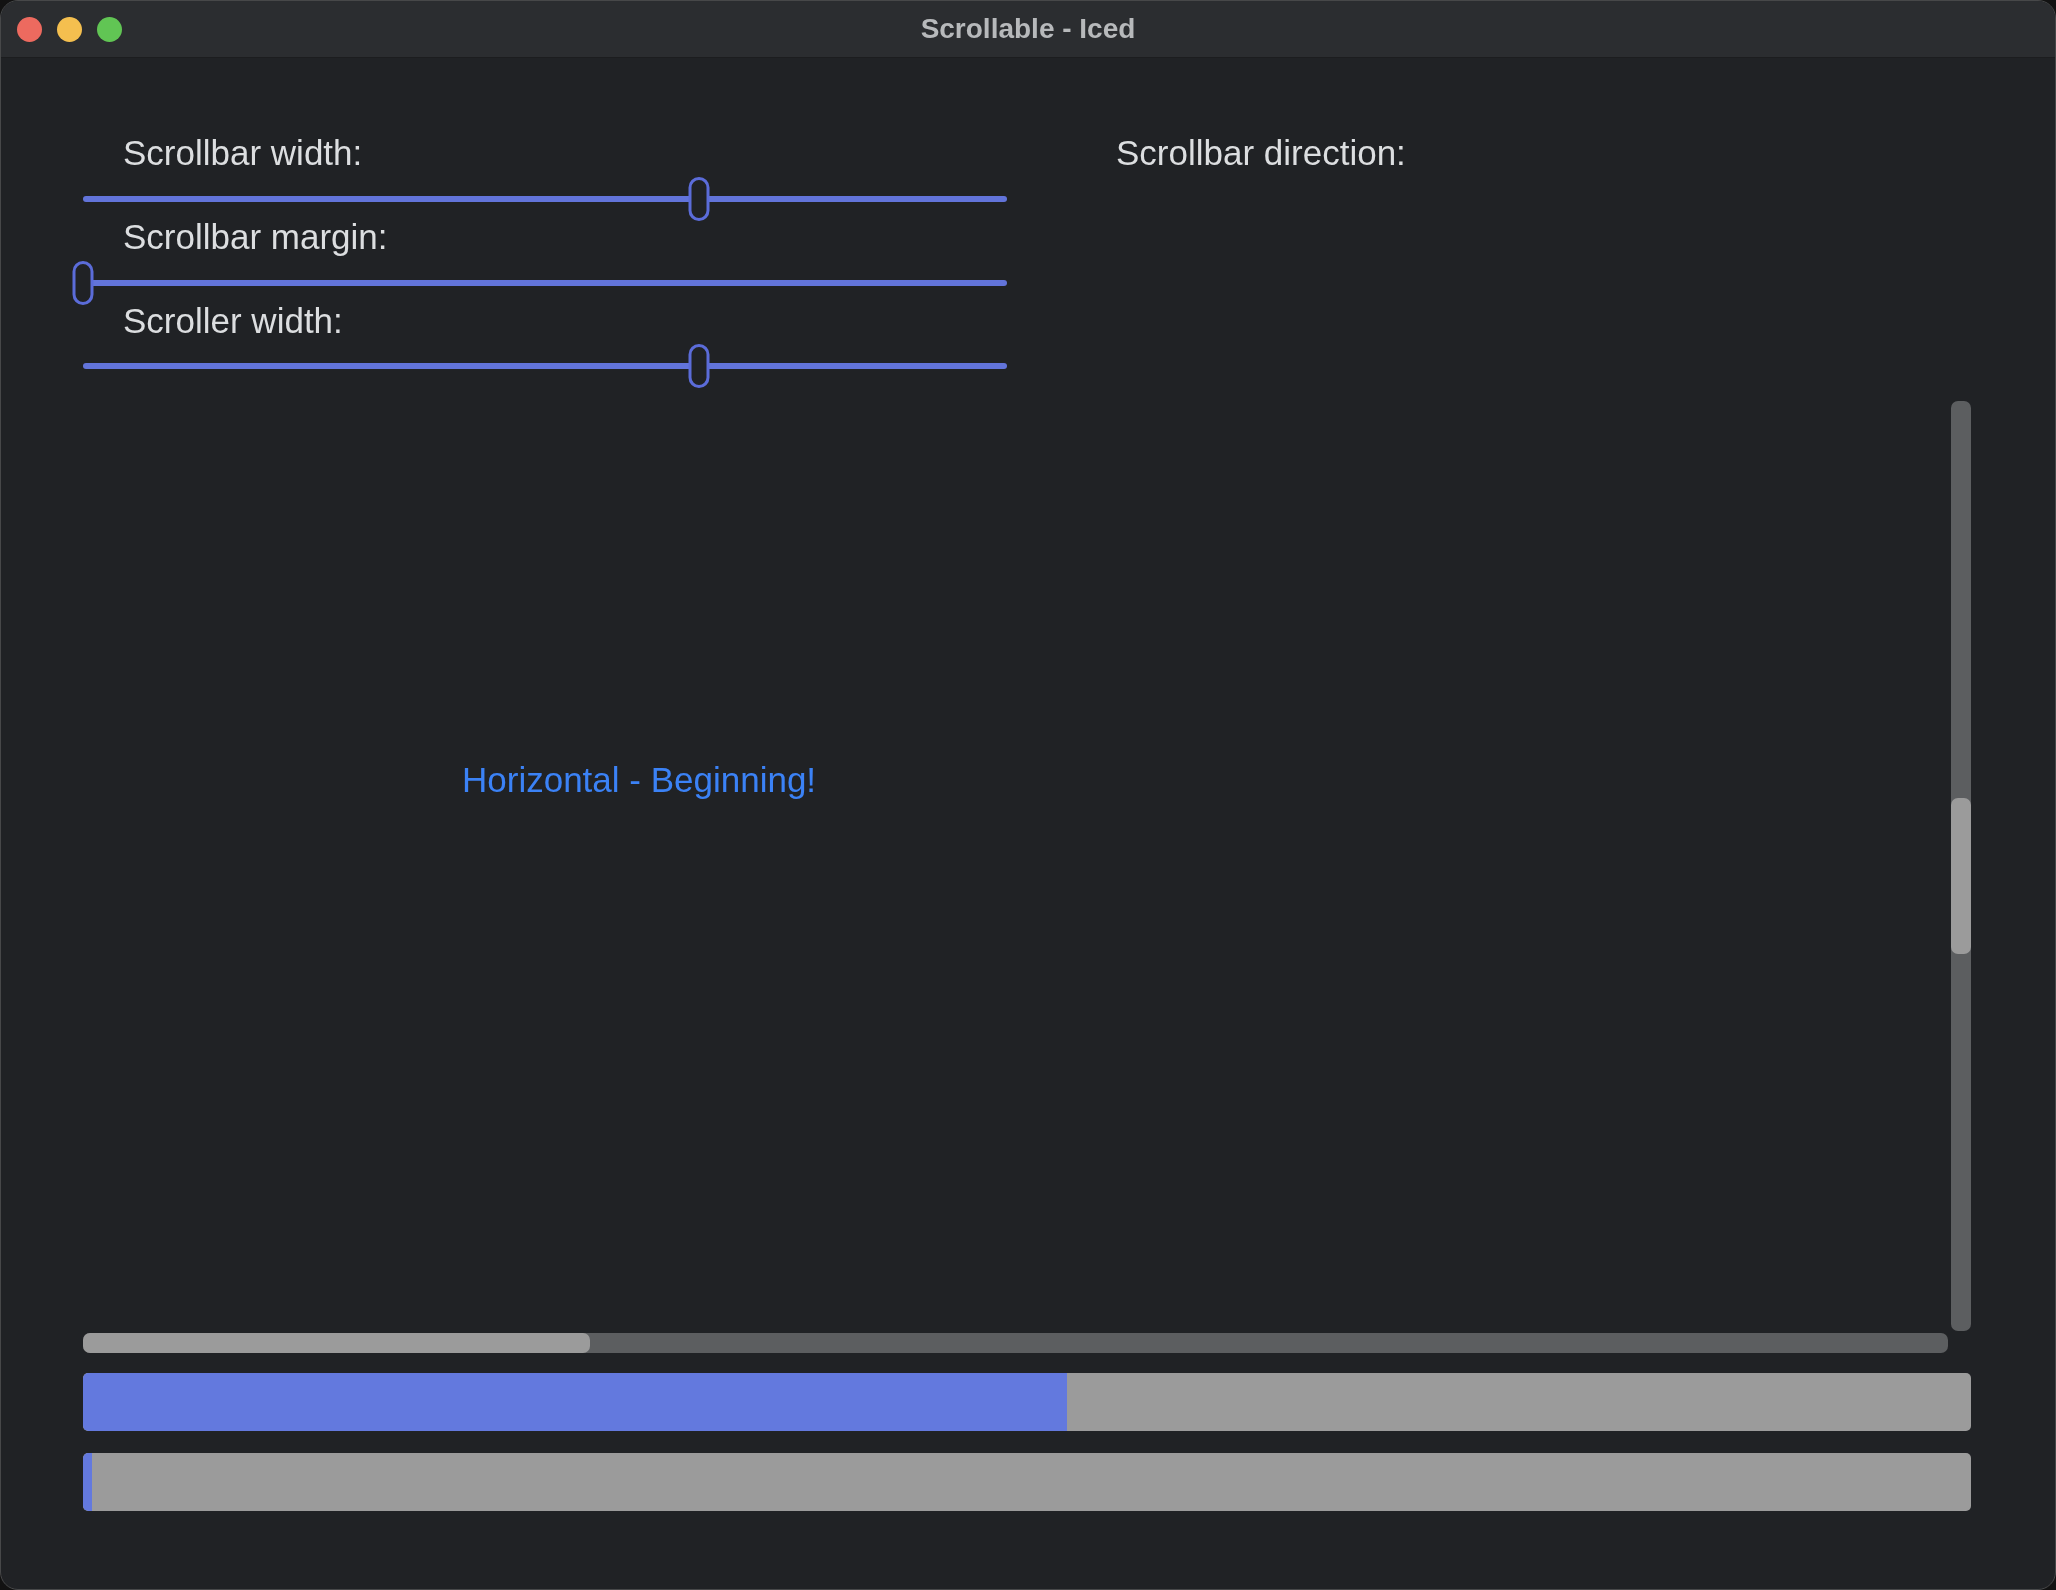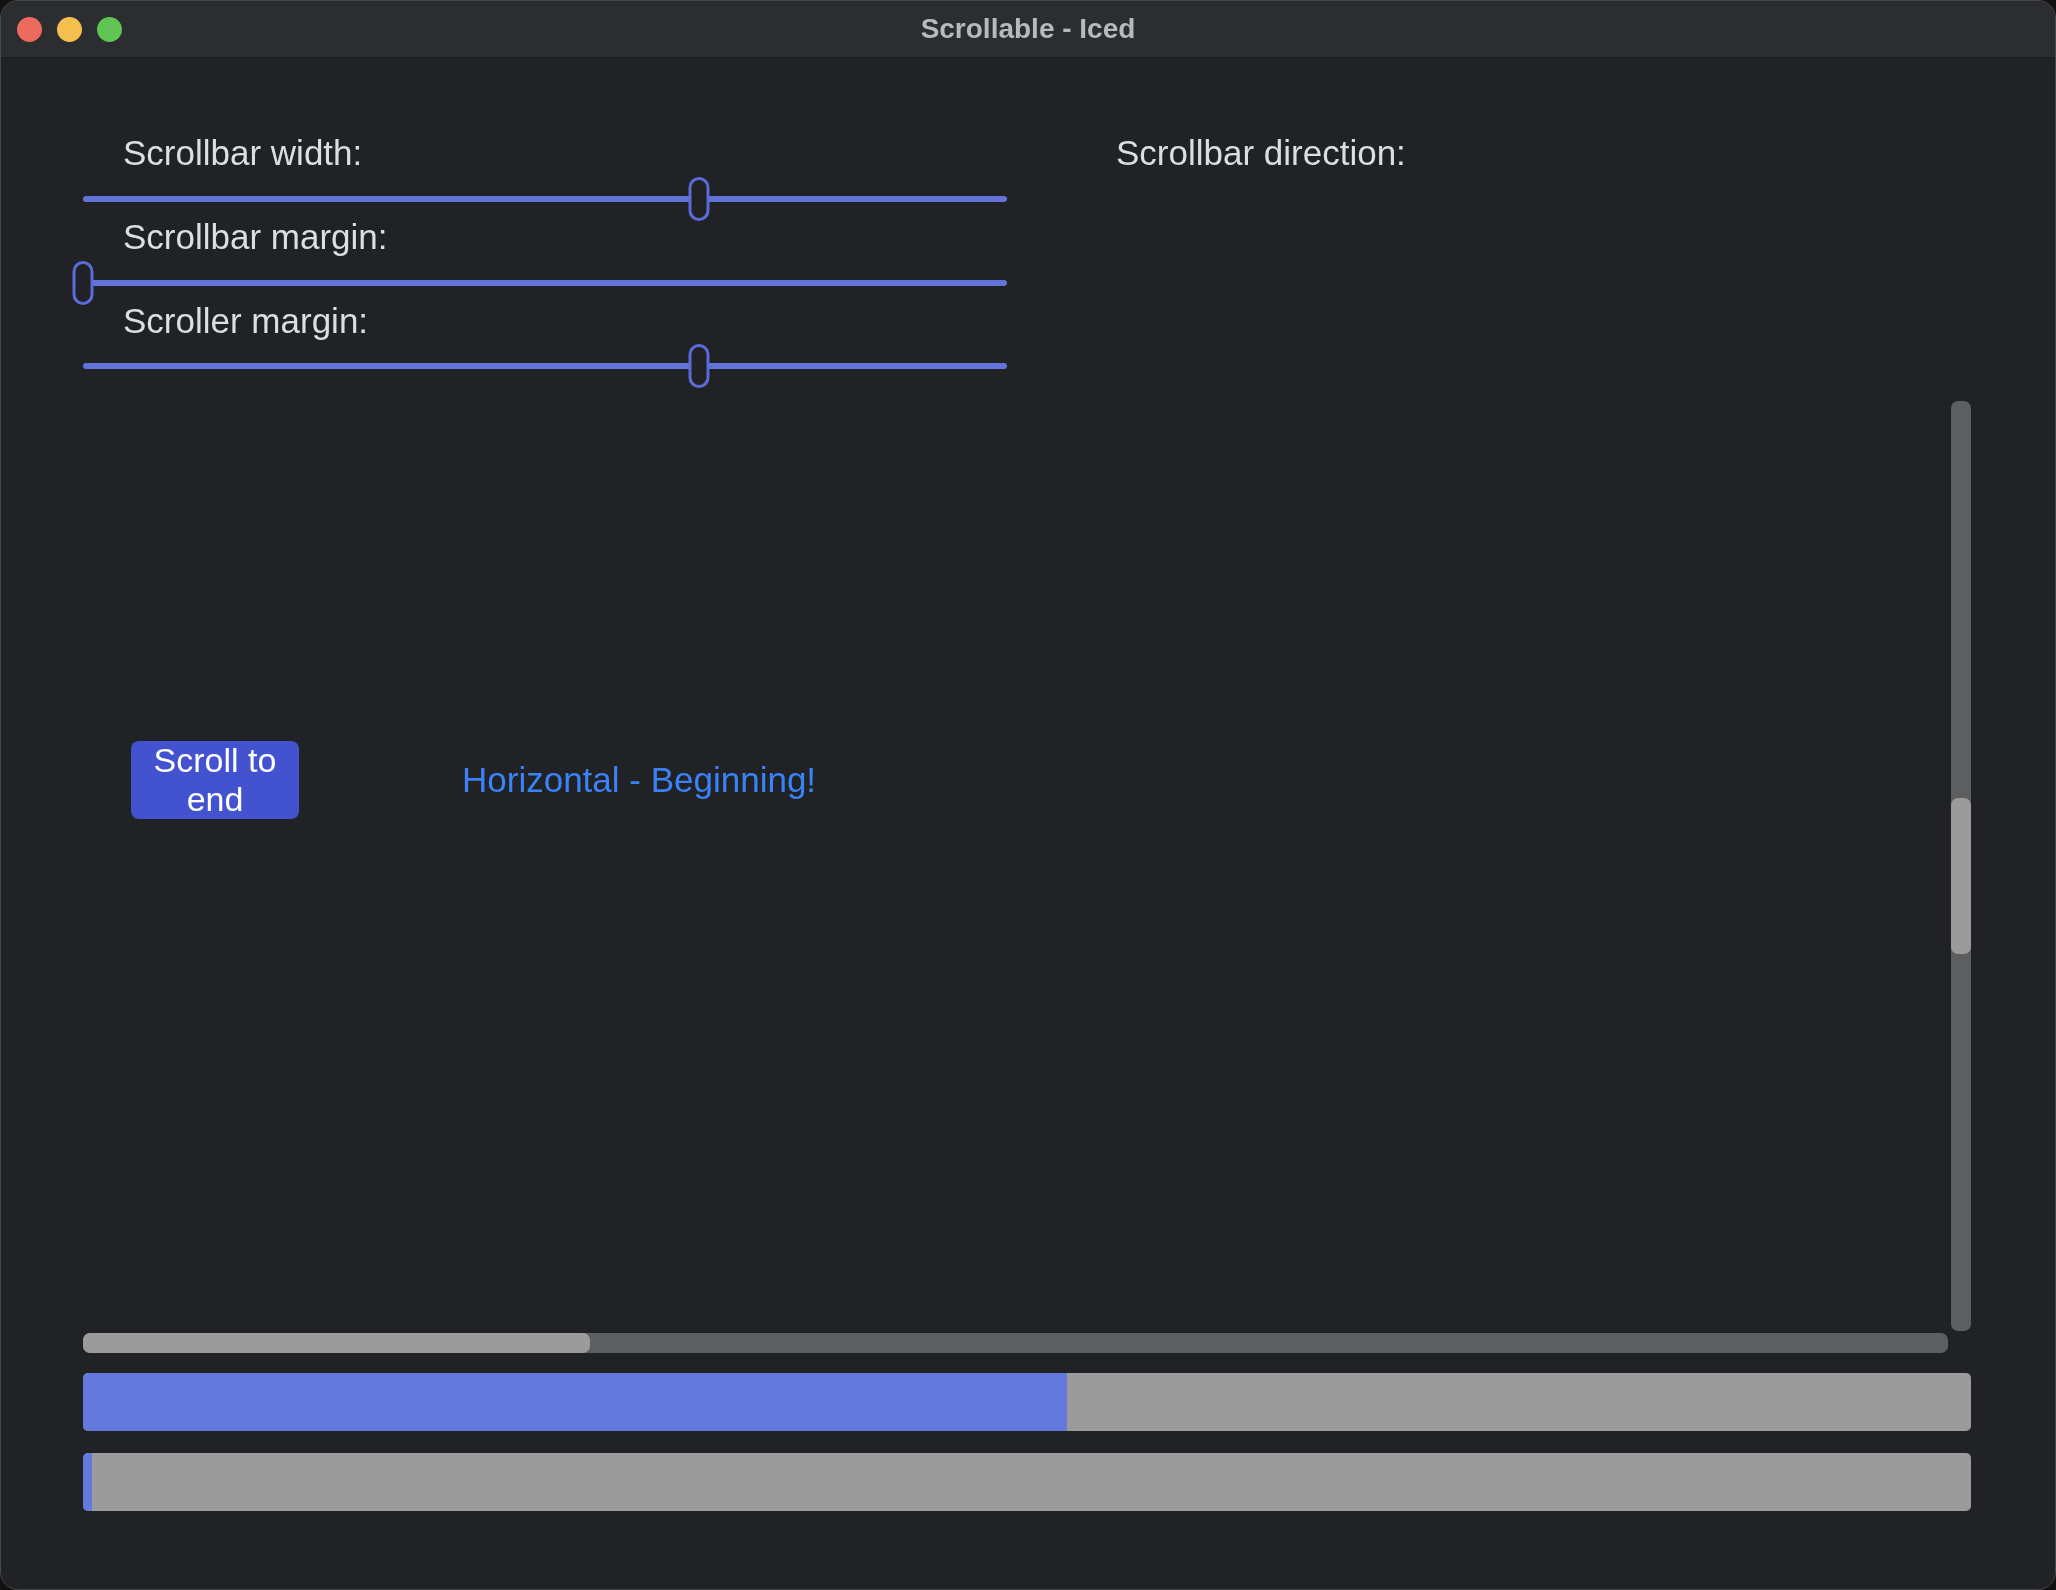--- a/index.html
+++ b/index.html
@@ -220,29 +220,28 @@
     <div class="slider-rail"></div>
     <div class="slider-handle" style="left: 66.7%;"></div>
   </div>
 
   <div class="text-label" style="left:82px; top:216px;">Scrollbar margin:</div>
   <div class="slider-track" style="top:260px;">
     <div class="slider-rail"></div>
     <div class="slider-handle" style="left: 0%;"></div>
   </div>
 
-  <div class="text-label" style="left:82px; top:300px;">Scroller margin:</div>
+  <div class="text-label" style="left:82px; top:300px;">Scroller width:</div>
   <div class="slider-track" style="top:343px;">
     <div class="slider-rail"></div>
     <div class="slider-handle" style="left: 66.7%;"></div>
   </div>
 
   <div class="text-label" style="left:1075px; top:132px;">Scrollbar direction:</div>
 
-  <button class="scroll-button">Scroll to end</button>
   <div class="status-text">Horizontal - Beginning!</div>
 
   <div class="v-scrollbar">
     <div class="v-scroller" style="top: 42.7%; height: 16.8%;"></div>
   </div>
 
   <div class="h-scrollbar">
     <div class="h-scroller" style="left: 0%; width: 27.2%;"></div>
   </div>
 

